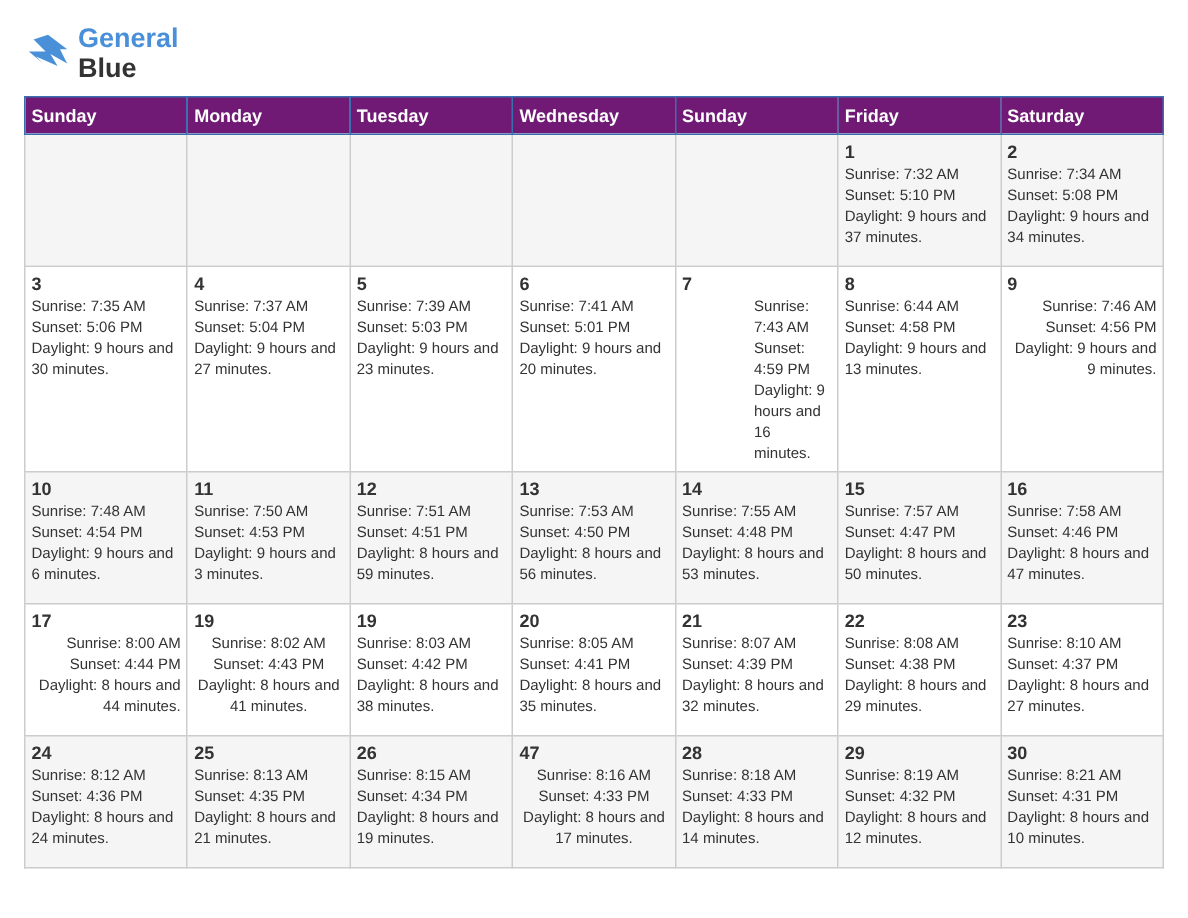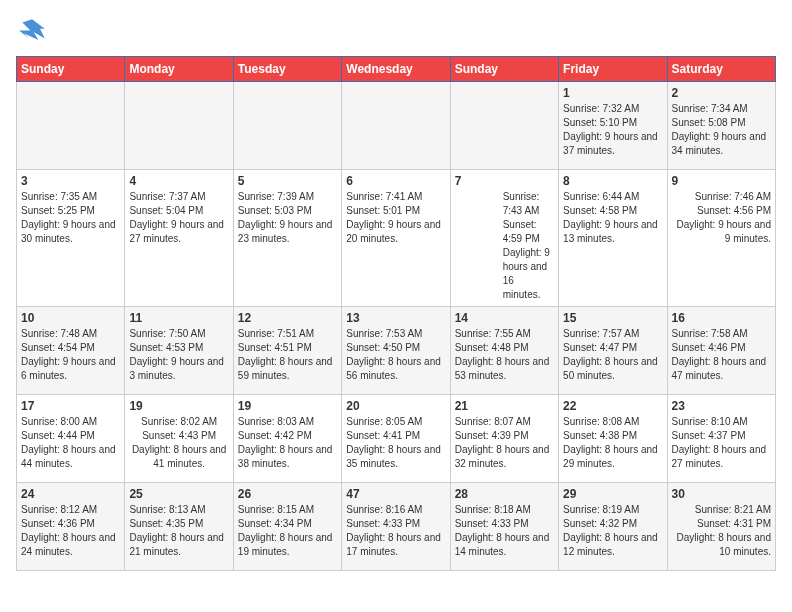--- a/index.html
+++ b/index.html
@@ -45,21 +45,21 @@
     .location-title {
       font-size: 15px;
       color: #555;
     }
     table {
       width: 100%;
       border-collapse: collapse;
       table-layout: fixed;
     }
     thead th {
-      background-color: #ef4444;
+      background-color: #701a75;
       color: #fff;
       font-size: 12px;
       font-weight: bold;
       padding: 5px 4px;
       text-align: left;
       border: 1px solid #3a6faf;
     }
     tbody td {
       vertical-align: top;
       border: 1px solid #ccc;
@@ -91,20 +91,24 @@
     }
   </style>
 </head>
 <body>
 
 <div class="header">
   <div class="logo">
     <svg class="logo-bird" viewBox="0 0 40 40">
       <polygon points="20,4 36,16 30,16 36,28 22,20 28,30 10,22 16,28 4,18 18,18 8,8" fill="#4a90d9"></polygon>
     </svg>
+    <div class="logo-text">
+      <div><span>General</span></div>
+      <div style="color:#333">Blue</div>
+    </div>
   </div>
   <div class="title-block">
     <div class="month-title"></div>
     <div class="location-title"></div>
   </div>
 </div>
 
 <table>
   <thead>
     <tr id="header-row">
@@ -134,21 +138,21 @@
           <span class="day-num">2</span>
           <div class="day-info" style="white-space: pre-line;">Sunrise: 7:34 AM
 Sunset: 5:08 PM
 Daylight: 9 hours and 34 minutes.</div>
         </td>
       </tr>
       <tr>
         <td>
           <span class="day-num">3</span>
           <div class="day-info" style="white-space: pre-line;">Sunrise: 7:35 AM
-Sunset: 5:25 PM
+Sunset: 5:06 PM
 Daylight: 9 hours and 30 minutes.</div>
         </td>
         <td>
           <span class="day-num">4</span>
           <div class="day-info" style="white-space: pre-line;">Sunrise: 7:37 AM
 Sunset: 5:04 PM
 Daylight: 9 hours and 27 minutes.</div>
         </td>
         <td>
           <span class="day-num">5</span>
@@ -221,21 +225,21 @@
         <td>
           <span class="day-num">16</span>
           <div class="day-info" style="white-space: pre-line;">Sunrise: 7:58 AM
 Sunset: 4:46 PM
 Daylight: 8 hours and 47 minutes.</div>
         </td>
       </tr>
       <tr>
         <td>
           <span class="day-num">17</span>
-          <div class="day-info" style="white-space: pre-line;">Sunrise: 8:00 AM
+          <div class="day-info" style="white-space: pre-line; text-align: right;">Sunrise: 8:00 AM
 Sunset: 4:44 PM
 Daylight: 8 hours and 44 minutes.</div>
         </td>
         <td>
           <span class="day-num">19</span>
           <div class="day-info" style="white-space: pre-line; text-align: center;">Sunrise: 8:02 AM
 Sunset: 4:43 PM
 Daylight: 8 hours and 41 minutes.</div>
         </td>
         <td>
@@ -283,37 +287,37 @@
 Daylight: 8 hours and 21 minutes.</div>
         </td>
         <td>
           <span class="day-num">26</span>
           <div class="day-info" style="white-space: pre-line;">Sunrise: 8:15 AM
 Sunset: 4:34 PM
 Daylight: 8 hours and 19 minutes.</div>
         </td>
         <td>
           <span class="day-num">47</span>
-          <div class="day-info" style="white-space: pre-line;">Sunrise: 8:16 AM
+          <div class="day-info" style="white-space: pre-line; text-align: center;">Sunrise: 8:16 AM
 Sunset: 4:33 PM
 Daylight: 8 hours and 17 minutes.</div>
         </td>
         <td>
           <span class="day-num">28</span>
           <div class="day-info" style="white-space: pre-line;">Sunrise: 8:18 AM
 Sunset: 4:33 PM
 Daylight: 8 hours and 14 minutes.</div>
         </td>
         <td>
           <span class="day-num">29</span>
           <div class="day-info" style="white-space: pre-line;">Sunrise: 8:19 AM
 Sunset: 4:32 PM
 Daylight: 8 hours and 12 minutes.</div>
         </td>
         <td>
           <span class="day-num">30</span>
-          <div class="day-info" style="white-space: pre-line; text-align: right;">Sunrise: 8:21 AM
+          <div class="day-info" style="white-space: pre-line;">Sunrise: 8:21 AM
 Sunset: 4:31 PM
 Daylight: 8 hours and 10 minutes.</div>
         </td>
       </tr>
     </tbody>
 </table>
 
 </body></html>

